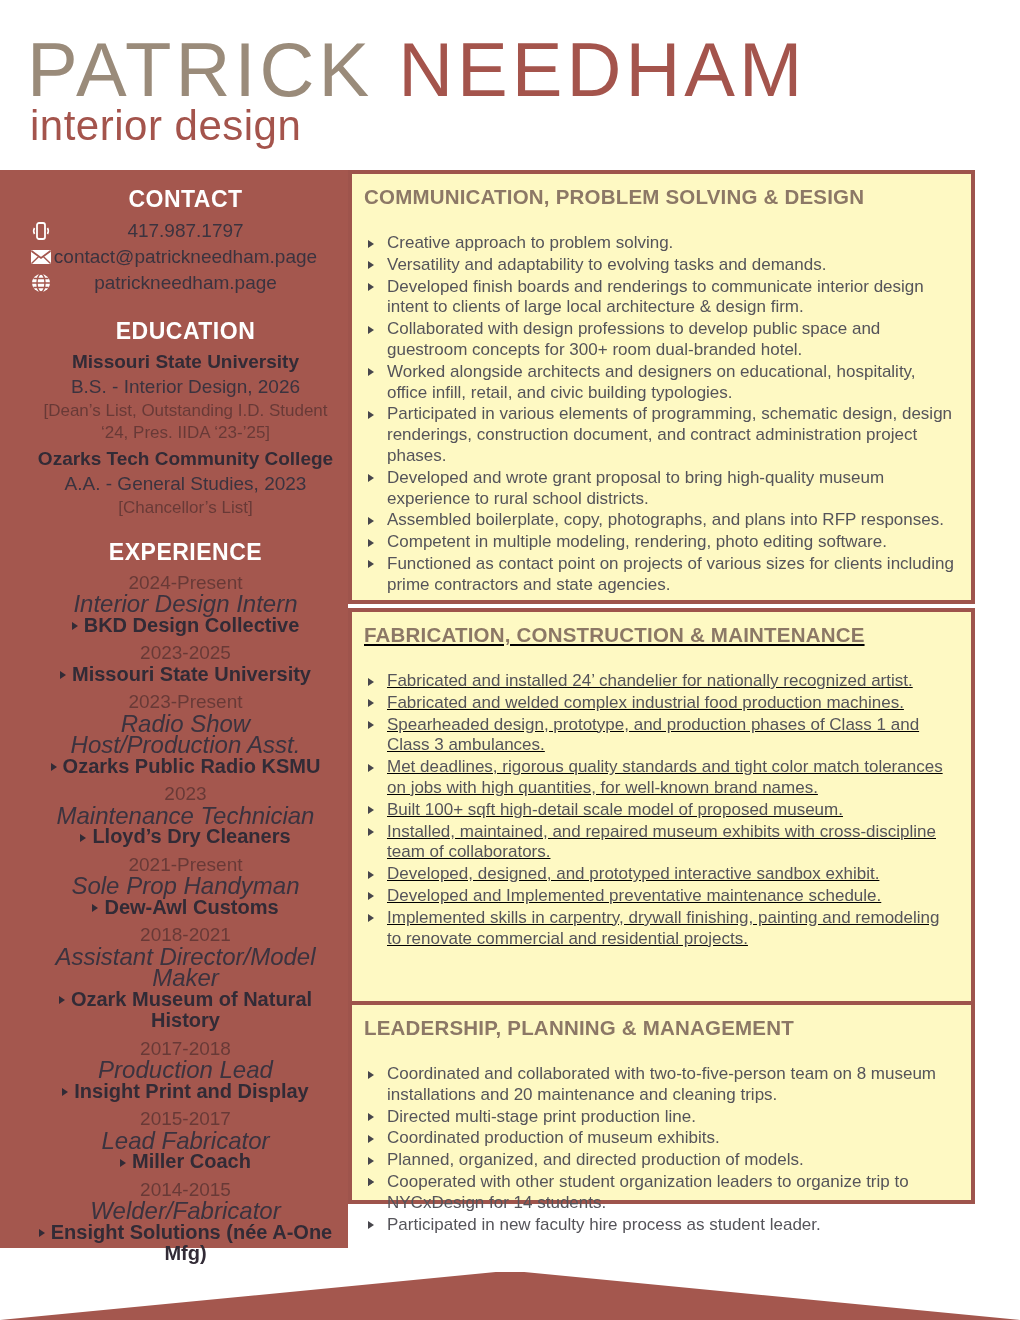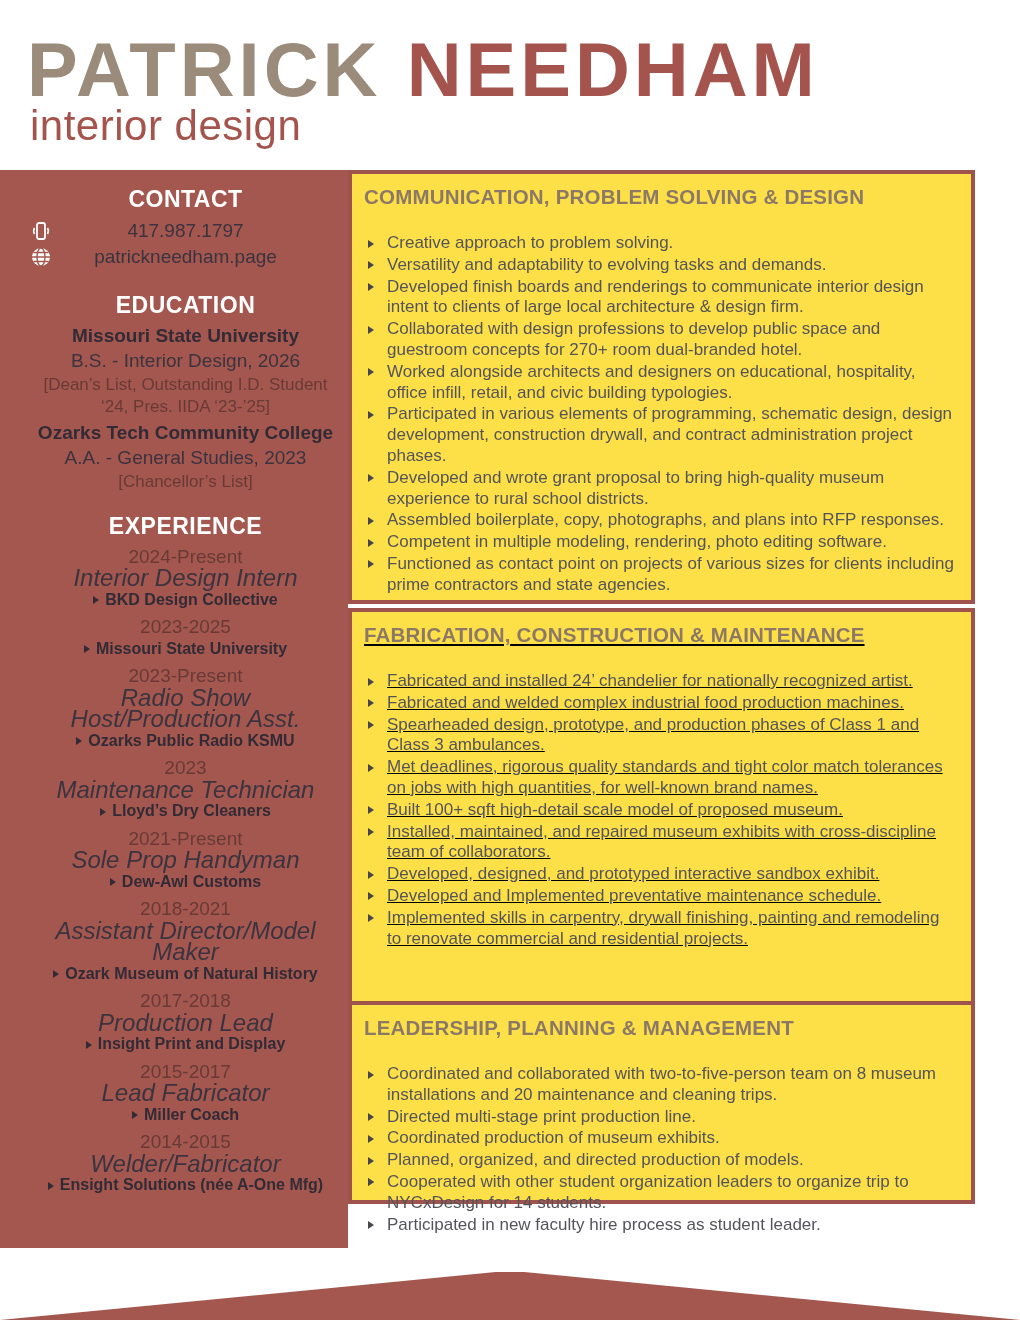--- a/index.html
+++ b/index.html
@@ -5,21 +5,21 @@
   * { margin:0; padding:0; box-sizing:border-box; }
   html,body { background:#ffffff; }
   .page {
     position:relative; width:1020px; height:1320px; margin:0 auto;
     background:#ffffff; overflow:hidden;
     font-family:"Liberation Sans", sans-serif;
   }
   
   .name {
     position:absolute; top:32px; left:27px;
-    font-size:76px; font-weight:700; line-height:1; letter-spacing:4px;
+    font-size:76px; font-weight:400; line-height:1; letter-spacing:4px;
     white-space:nowrap;
   }
   .name .first { color:#9A8B7A; }
   .name .last  { color:#A4544C; }
   .subtitle {
     position:absolute; top:102px; left:30px;
     font-size:42px; font-weight:400; color:#A4544C; letter-spacing:0.5px;
   }
   
   .sidebar {
@@ -34,30 +34,30 @@
   .c-row { position:relative; height:26px; line-height:26px; font-size:19px; color:#3B333F; }
   .c-icon { position:absolute; left:-6px; top:2px; width:22px; height:22px; }
   .edu-head { margin-top:22px; }
   .school-name { font-size:19px; font-weight:700; line-height:24px; color:#322B36; margin-top:4px; }
   .school-degree { font-size:19px; line-height:26px; color:#3B333F; }
   .school-honors { font-size:17px; line-height:21.5px; color:rgba(30,22,26,0.45); margin-bottom:4px; }
   .exp-head { margin-top:20px; margin-bottom:7px; }
   .job { margin-bottom:6px; }
   .job-years { font-size:19px; line-height:21.5px; color:rgba(30,22,26,0.45); }
   .job-role  { font-size:24px; line-height:21.5px; font-style:italic; color:#3B333F; }
-  .job-company { font-size:16px; line-height:21.5px; font-weight:700; color:#322B36; }
+  .job-company { font-size:20px; line-height:21.5px; font-weight:700; color:#322B36; }
   .tri {
     display:inline-block; width:0; height:0;
     border-top:4px solid transparent; border-bottom:4px solid transparent;
     border-left:6px solid #322B36; margin-right:6px; vertical-align:middle;
   }
   
   .box {
     position:absolute; left:348px; width:627px;
-    border:4px solid #9E544C; background:#fde047;
+    border:4px solid #9E544C; background:#fef9c3;
     padding:11px 14px 6px 12px;
   }
   .box1 { top:170px; height:434px; }
   .box2 { top:608px; height:413px;text-decoration:underline; }
   .box3 { top:1001px; height:203px; }
   .box-heading {
     color:#8C7866; font-size:20.5px; font-weight:700; letter-spacing:0.2px;
     line-height:24px; margin-bottom:7px;
   }
   .bullets { list-style:none;margin-top:24px; }
@@ -98,20 +98,30 @@
       <span class="c-icon">
         <svg width="22" height="22" viewBox="0 0 22 22">
           <rect x="7" y="3" width="8" height="16" rx="2" fill="none" stroke="#ffffff" stroke-width="1.8"></rect>
           <path d="M4.5 8 a6 6 0 0 0 0 6" fill="none" stroke="#ffffff" stroke-width="1.6"></path>
           <path d="M17.5 8 a6 6 0 0 1 0 6" fill="none" stroke="#ffffff" stroke-width="1.6"></path>
         </svg>
       </span>
       <span>417.987.1797</span>
     </div>
 
+    <div class="c-row">
+      <span class="c-icon">
+        <svg width="22" height="22" viewBox="0 0 22 22">
+          <rect x="1" y="4" width="20" height="14" rx="1.5" fill="#ffffff"></rect>
+          <path d="M1.5 5 L11 12 L20.5 5" fill="none" stroke="#A4574E" stroke-width="1.8"></path>
+          <path d="M1.5 17.5 L8.5 10.8 M20.5 17.5 L13.5 10.8" fill="none" stroke="#A4574E" stroke-width="1.4"></path>
+        </svg>
+      </span>
+      <span>contact@patrickneedham.page</span>
+    </div>
 
     <div class="c-row">
       <span class="c-icon">
         <svg width="22" height="22" viewBox="0 0 22 22">
           <circle cx="11" cy="11" r="9" fill="#ffffff"></circle>
           <ellipse cx="11" cy="11" rx="4" ry="9" fill="none" stroke="#A4574E" stroke-width="1.4"></ellipse>
           <path d="M2 11 H20 M3.5 6.5 H18.5 M3.5 15.5 H18.5" fill="none" stroke="#A4574E" stroke-width="1.4"></path>
         </svg>
       </span>
       <span>patrickneedham.page</span>
@@ -177,23 +187,23 @@
       <div class="job-company"><span class="tri"></span><span>Ensight Solutions (née A-One Mfg)</span></div>
     </div>
   </div>
 
   <div class="box box1">
     <div class="box-heading">COMMUNICATION, PROBLEM SOLVING &amp; DESIGN</div>
     <ul class="bullets">
       <li><span class="li-tri"></span><span>Creative approach to problem solving.</span></li>
       <li><span class="li-tri"></span><span>Versatility and adaptability to evolving tasks and demands.</span></li>
       <li><span class="li-tri"></span><span>Developed finish boards and renderings to communicate interior design intent to clients of large local architecture &amp; design firm.</span></li>
-      <li><span class="li-tri"></span><span>Collaborated with design professions to develop public space and guestroom concepts for 270+ room dual-branded hotel.</span></li>
+      <li><span class="li-tri"></span><span>Collaborated with design professions to develop public space and guestroom concepts for 300+ room dual-branded hotel.</span></li>
       <li><span class="li-tri"></span><span>Worked alongside architects and designers on educational, hospitality, office infill, retail, and civic building typologies.</span></li>
-      <li><span class="li-tri"></span><span>Participated in various elements of programming, schematic design, design development, construction drywall, and contract administration project phases.</span></li>
+      <li><span class="li-tri"></span><span>Participated in various elements of programming, schematic design, design renderings, construction document, and contract administration project phases.</span></li>
       <li><span class="li-tri"></span><span>Developed and wrote grant proposal to bring high-quality museum experience to rural school districts.</span></li>
       <li><span class="li-tri"></span><span>Assembled boilerplate, copy, photographs, and plans into RFP responses.</span></li>
       <li><span class="li-tri"></span><span>Competent in multiple modeling, rendering, photo editing software.</span></li>
       <li><span class="li-tri"></span><span>Functioned as contact point on projects of various sizes for clients including prime contractors and state agencies.</span></li>
     </ul>
   </div>
 
   <div class="box box2">
     <div class="box-heading">FABRICATION, CONSTRUCTION &amp; MAINTENANCE</div>
     <ul class="bullets">

